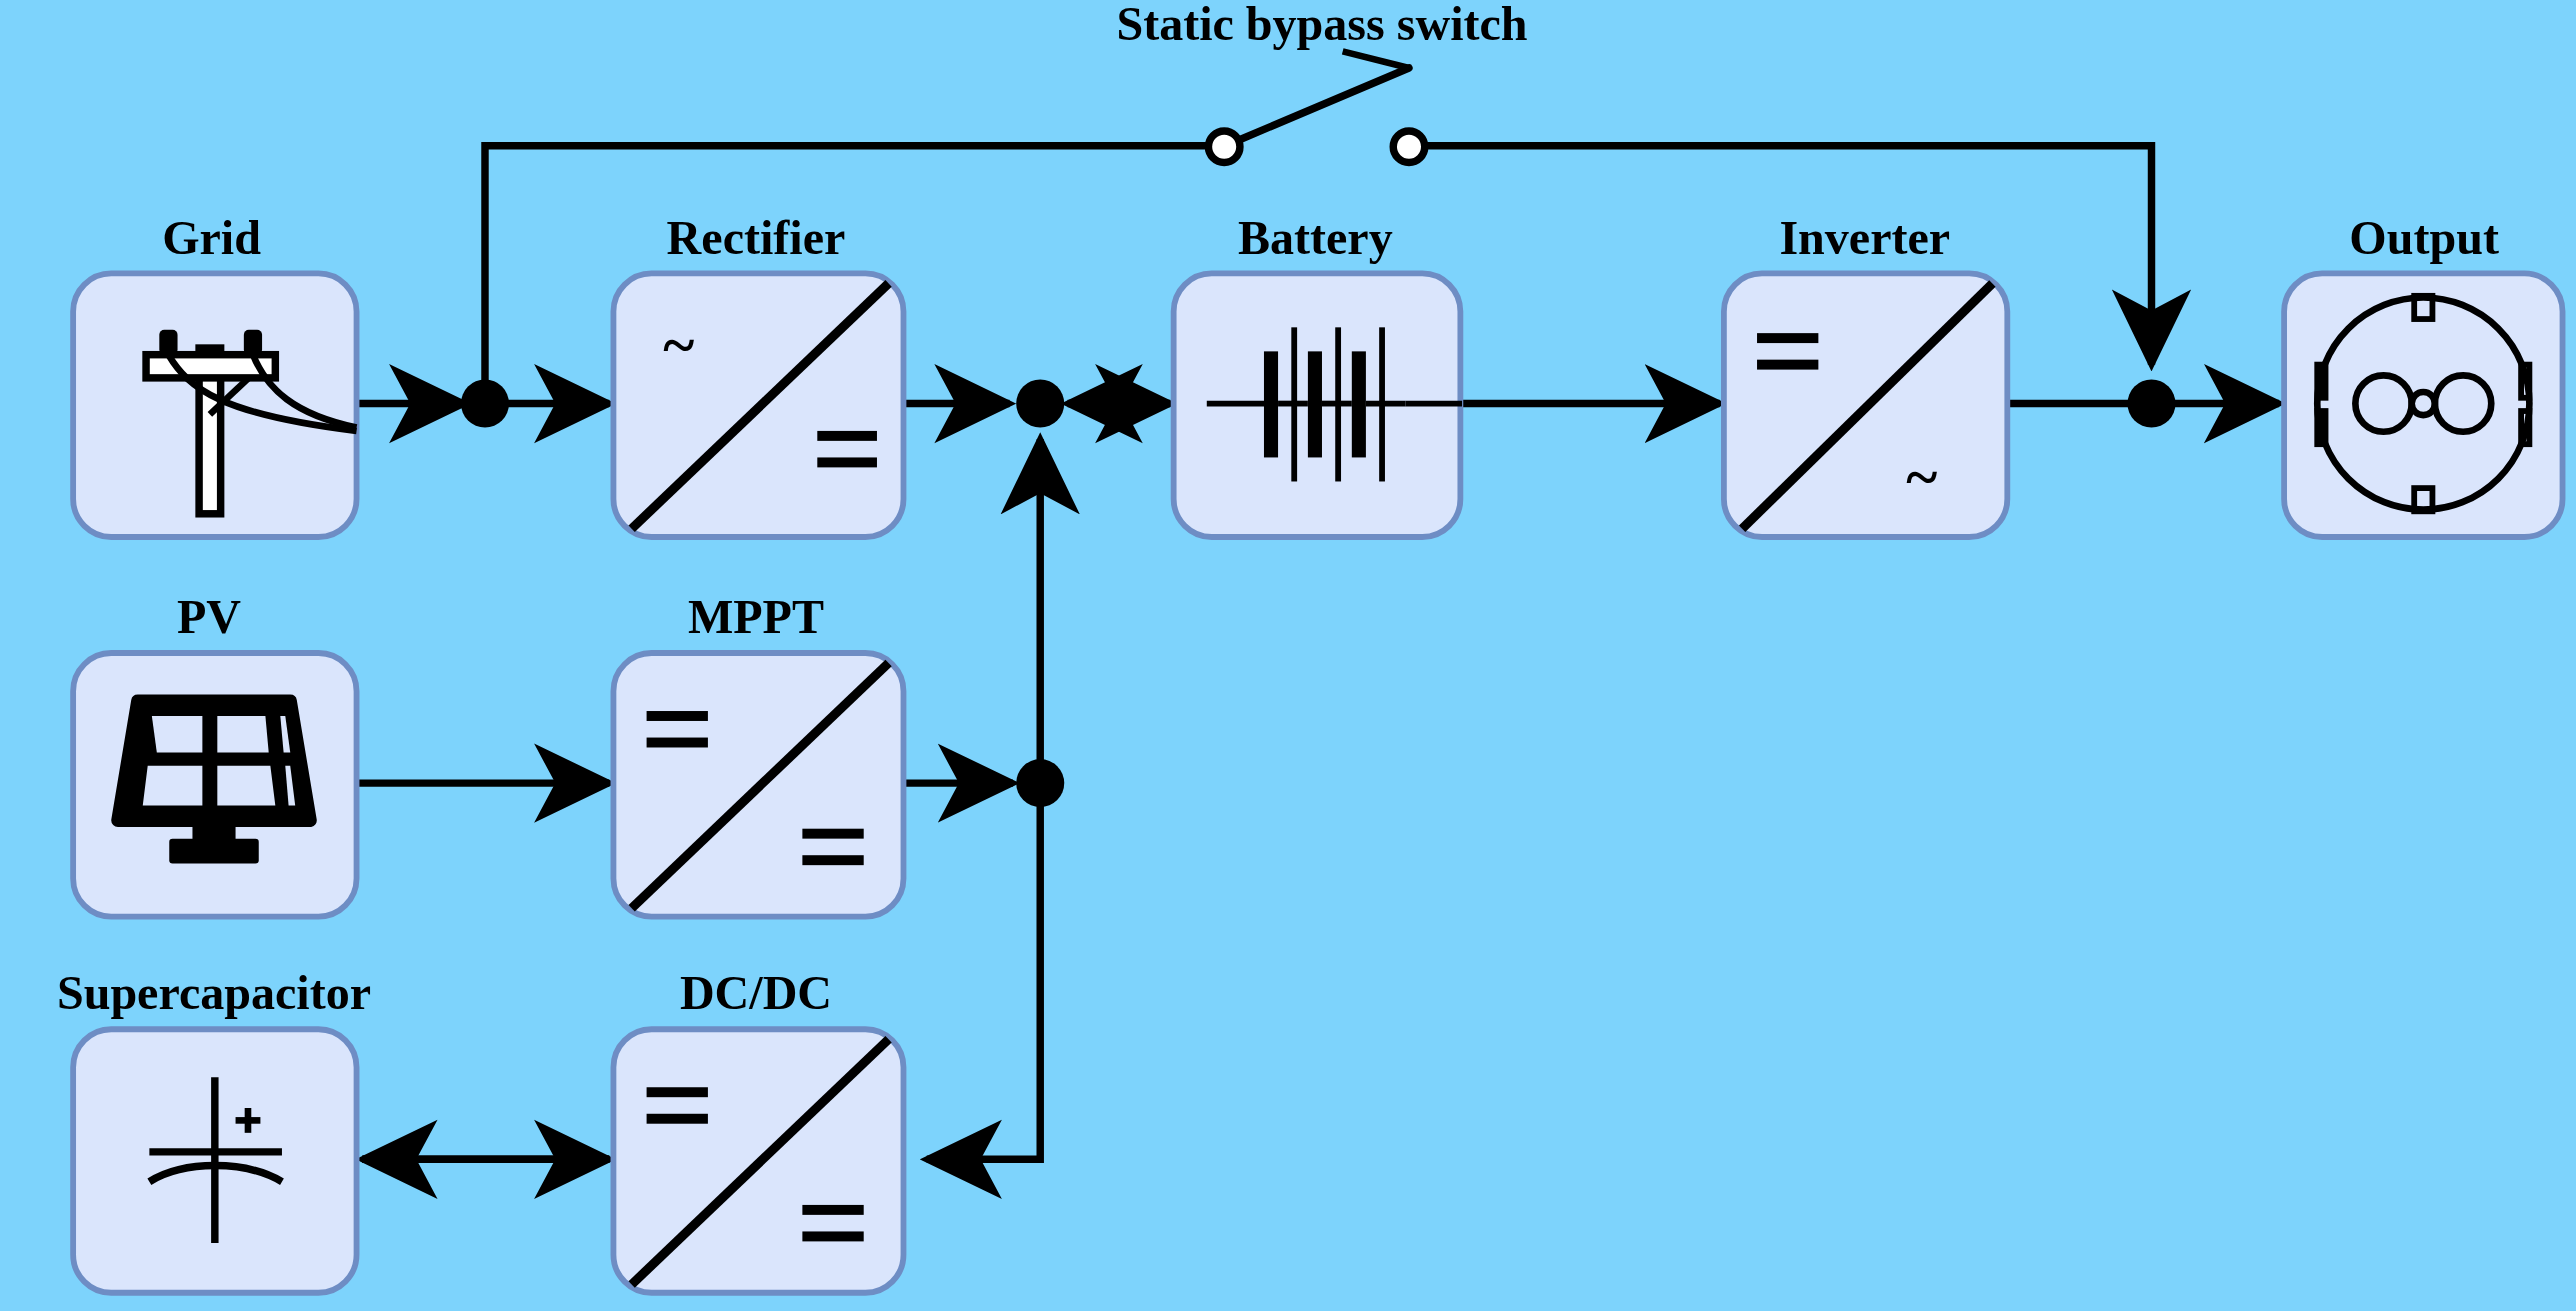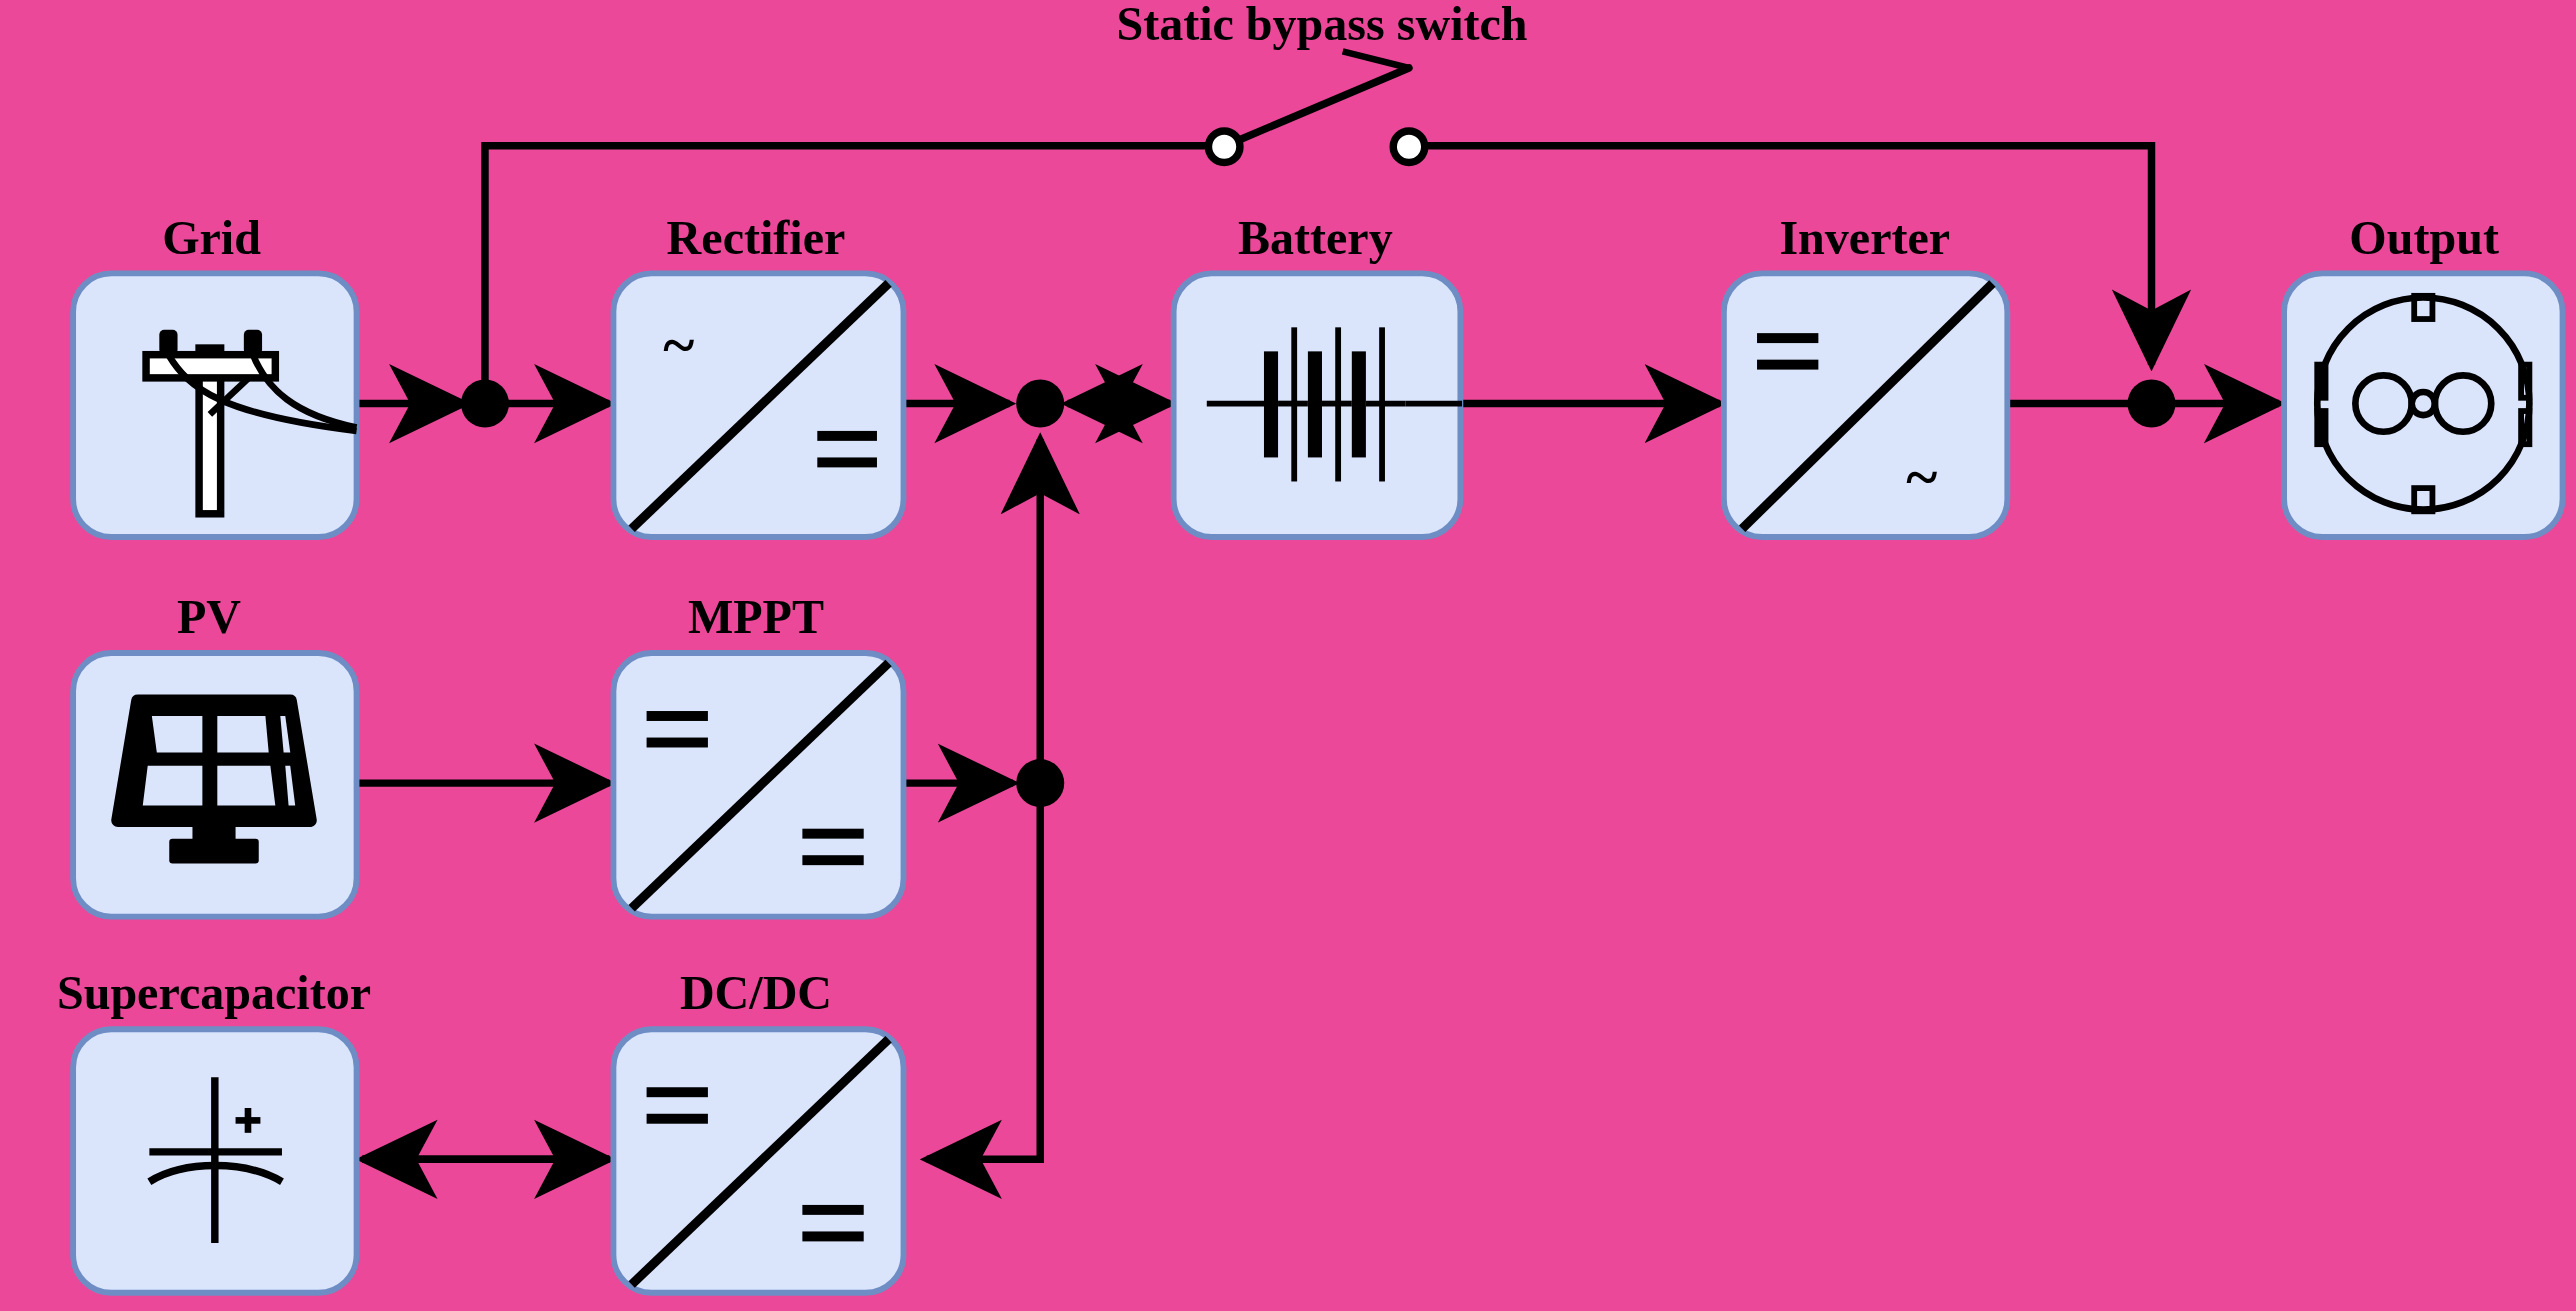--- a/index.html
+++ b/index.html
@@ -8,21 +8,21 @@
     padding: 0;
     background: #ffffff;
   }
   body {
     font-family: "Liberation Serif", "DejaVu Serif", serif;
   }
   #stage {
     position: relative;
     width: 2576px;
     height: 1311px;
-    background: #ec4899;
+    background: #7dd3fc;
     overflow: hidden;
   }
   #diagram-svg {
     position: absolute;
     left: 0;
     top: 0;
     width: 2576px;
     height: 1311px;
   }
   .blk-label {

